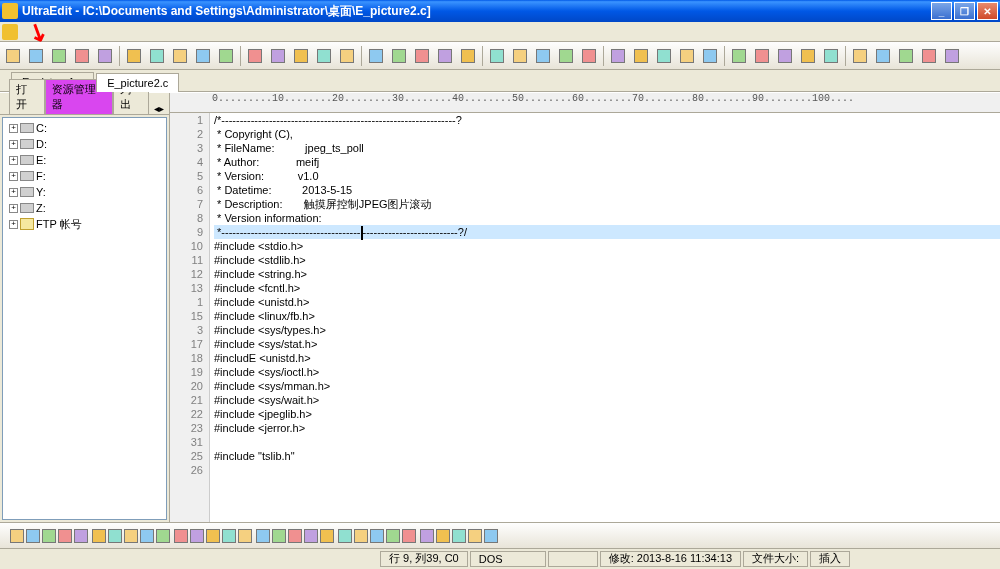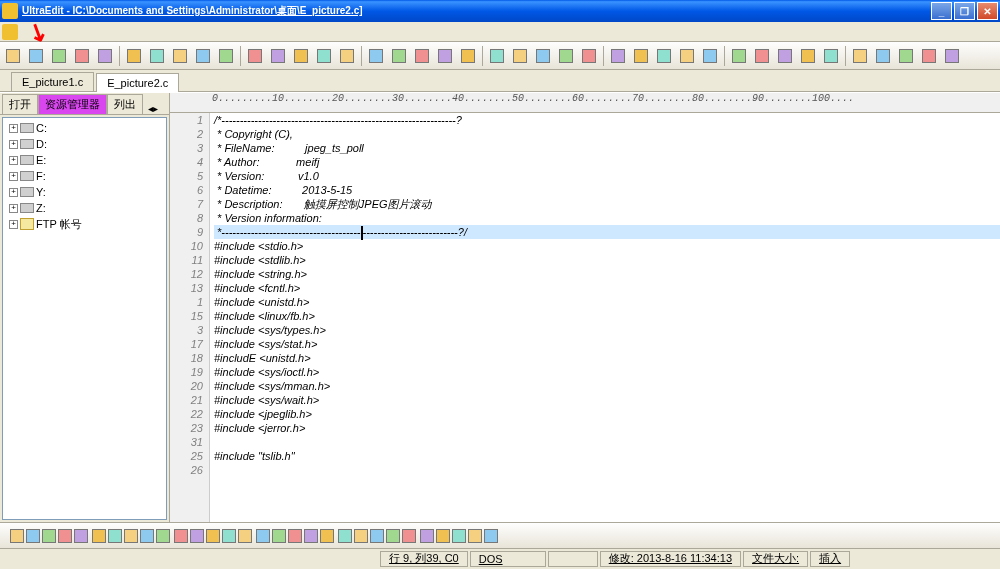--- a/index.html
+++ b/index.html
@@ -1,64 +1,64 @@
 <!DOCTYPE html>
 <html><head>
 <meta charset="utf-8">
 <style>
 * { margin: 0; padding: 0; box-sizing: border-box; font-family: Tahoma, "Microsoft Sans Serif", sans-serif; font-size: 11px; }
 body { width: 1000px; height: 569px; overflow: hidden; background: #ece9d8; }
 
 .titlebar { height: 22px; background: linear-gradient(to bottom, #0058e6 0%, #3a93ff 8%, #0058e6 50%, #0047c7 100%); display: flex; align-items: center; padding: 0 2px; color: white; }
 .titlebar .icon { width: 16px; height: 16px; background: #f0c030; border-radius: 2px; margin-right: 4px; }
-.titlebar .title { flex: 1; font-weight: bold; font-size: 10px; text-decoration: underline; }
+.titlebar .title { flex: 1; font-weight: bold; font-size: 12px; }
 .titlebar .winbtns { display: flex; gap: 2px; }
 .titlebar .winbtn { width: 21px; height: 18px; border: 1px solid #fff; display: flex; align-items: center; justify-content: center; font-weight: bold; font-size: 10px; }
 .titlebar .minbtn, .titlebar .maxbtn { background: linear-gradient(#7ba7e8,#3a6fd0); }
 .titlebar .closebtn { background: linear-gradient(#e88b6e,#d04a2a); }
 
 .menubar { height: 20px; background: #ece9d8; border-bottom: 1px solid #aca899; display: flex; align-items: center; padding: 0 2px; }
 .menubar .appicon { width: 16px; height: 16px; background: #f0c030; border-radius: 2px; margin-right: 4px; }
 .menubar .mitem { padding: 2px 6px; cursor: default; }
 
 .toolbar { height: 28px; background: linear-gradient(#fefefe,#e8e4d8); border-bottom: 1px solid #aca899; display: flex; align-items: center; padding: 2px; gap: 1px; overflow: hidden; }
 .toolbar .tbtn { width: 22px; height: 22px; border: 1px solid transparent; display: flex; align-items: center; justify-content: center; }
 .toolbar .sep { width: 1px; height: 20px; background: #aca899; margin: 0 2px; }
 
 .tabbar { height: 22px; background: #ece9d8; border-bottom: 1px solid #aca899; display: flex; align-items: flex-end; padding-left: 11px; }
 .tab { padding: 3px 10px; background: #ece9d8; border: 1px solid #aca899; border-bottom: none; margin-right: 2px; font-size: 11px; }
 .tab.active { background: white; position: relative; top: 1px; }
 
 .workarea { display: flex; height: 430px; border-top: 1px solid #fff; }
 
 .sidebar { width: 170px; background: #ece9d8; border-right: 1px solid #aca899; display: flex; flex-direction: column; }
-.sidebar-tabs { height: 22px; display: flex; border-bottom: 1px solid #aca899; align-items: flex-end; padding-left: 2px; }
+.sidebar-tabs { height: 22px; display: flex; border-bottom: 1px solid #aca899; align-items: flex-end; padding-left: 9px; }
 .sidebar-tab { padding: 2px 6px; border: 1px solid #aca899; border-bottom: none; background: #ece9d8; font-size: 11px; }
 .sidebar-tab.active { background: #d946ef; font-family: Liberation Mono, monospace; }
 .sidebar-nav { width: 20px; display: flex; align-items: center; justify-content: center; font-size: 10px; }
 .filter-row { height: 24px; display: flex; align-items: center; padding: 2px 4px; gap: 4px; border-bottom: 1px solid #aca899; }
 .filter-row input { flex: 1; height: 18px; border: 1px solid #7f9db9; padding: 0 3px; font-size: 11px; width: 60px; }
 .filter-row button { width: 18px; height: 18px; border: 1px solid #aca899; background: #ece9d8; font-size: 9px; }
 .tree { flex: 1; background: white; border: 1px solid #7f9db9; margin: 2px; overflow: auto; padding: 2px; }
 .tree-item { display: flex; align-items: center; height: 16px; padding-left: 4px; gap: 2px; }
 .tree-plus { width: 9px; height: 9px; border: 1px solid #888; display: flex; align-items: center; justify-content: center; font-size: 8px; line-height: 1; }
 .tree-drive { width: 14px; height: 10px; background: #d0d0d0; border: 1px solid #888; }
 .tree-ftp { width: 14px; height: 12px; background: #f5e8a0; border: 1px solid #c0a030; }
 
-.editor { flex: 1; display: flex; flex-direction: column; background: white; font-style: italic; }
+.editor { flex: 1; display: flex; flex-direction: column; background: white; }
 .ruler { height: 20px; background: #f0f0f0; border-bottom: 1px solid #aca899; font-family: "Courier New", monospace; font-size: 10px; overflow: hidden; white-space: pre; padding-left: 42px; color: #555; letter-spacing: 0; }
 .code-area { flex: 1; display: flex; overflow: auto; }
 .gutter { width: 40px; background: #f0f0f0; border-right: 1px solid #ccc; text-align: right; padding-right: 6px; font-family: "Courier New", monospace; font-size: 12px; color: #808080; line-height: 14px; }
 .code { flex: 1; font-family: "Courier New", monospace; font-size: 12px; line-height: 14px; white-space: pre; padding-left: 4px; }
 .code-line { height: 14px; }
 .code-line.hl { background: #cde8ff; }
 .cursor-mark { display: inline-block; width: 2px; height: 14px; background: black; vertical-align: middle; }
 
 .toolbar2 { height: 26px; background: linear-gradient(#fefefe,#e8e4d8); border-top: 1px solid #aca899; display: flex; align-items: center; padding: 2px 200px 2px 10px; gap: 2px; overflow: hidden; }
-.statusbar { height: 20px; background: #ece9d8; border-top: 1px solid #aca899; display: flex; align-items: center; font-size: 11px; text-decoration: underline; }
+.statusbar { height: 20px; background: #ece9d8; border-top: 1px solid #aca899; display: flex; align-items: center; font-size: 11px; }
 .status-cell { border: 1px solid #aca899; height: 16px; padding: 0 8px; display: flex; align-items: center; margin-right: 2px; }
 
 .arrow-annotation { position: absolute; top: 18px; left: 28px; color: #ff0000; font-size: 24px; font-weight: bold; transform: rotate(25deg); pointer-events: none; }
 </style>
 </head>
 <body>
 
 <div class="titlebar">
   <div class="icon"></div>
   <div class="title">UltraEdit - IC:\Documents and Settings\Administrator\桌面\E_picture2.c]</div>

